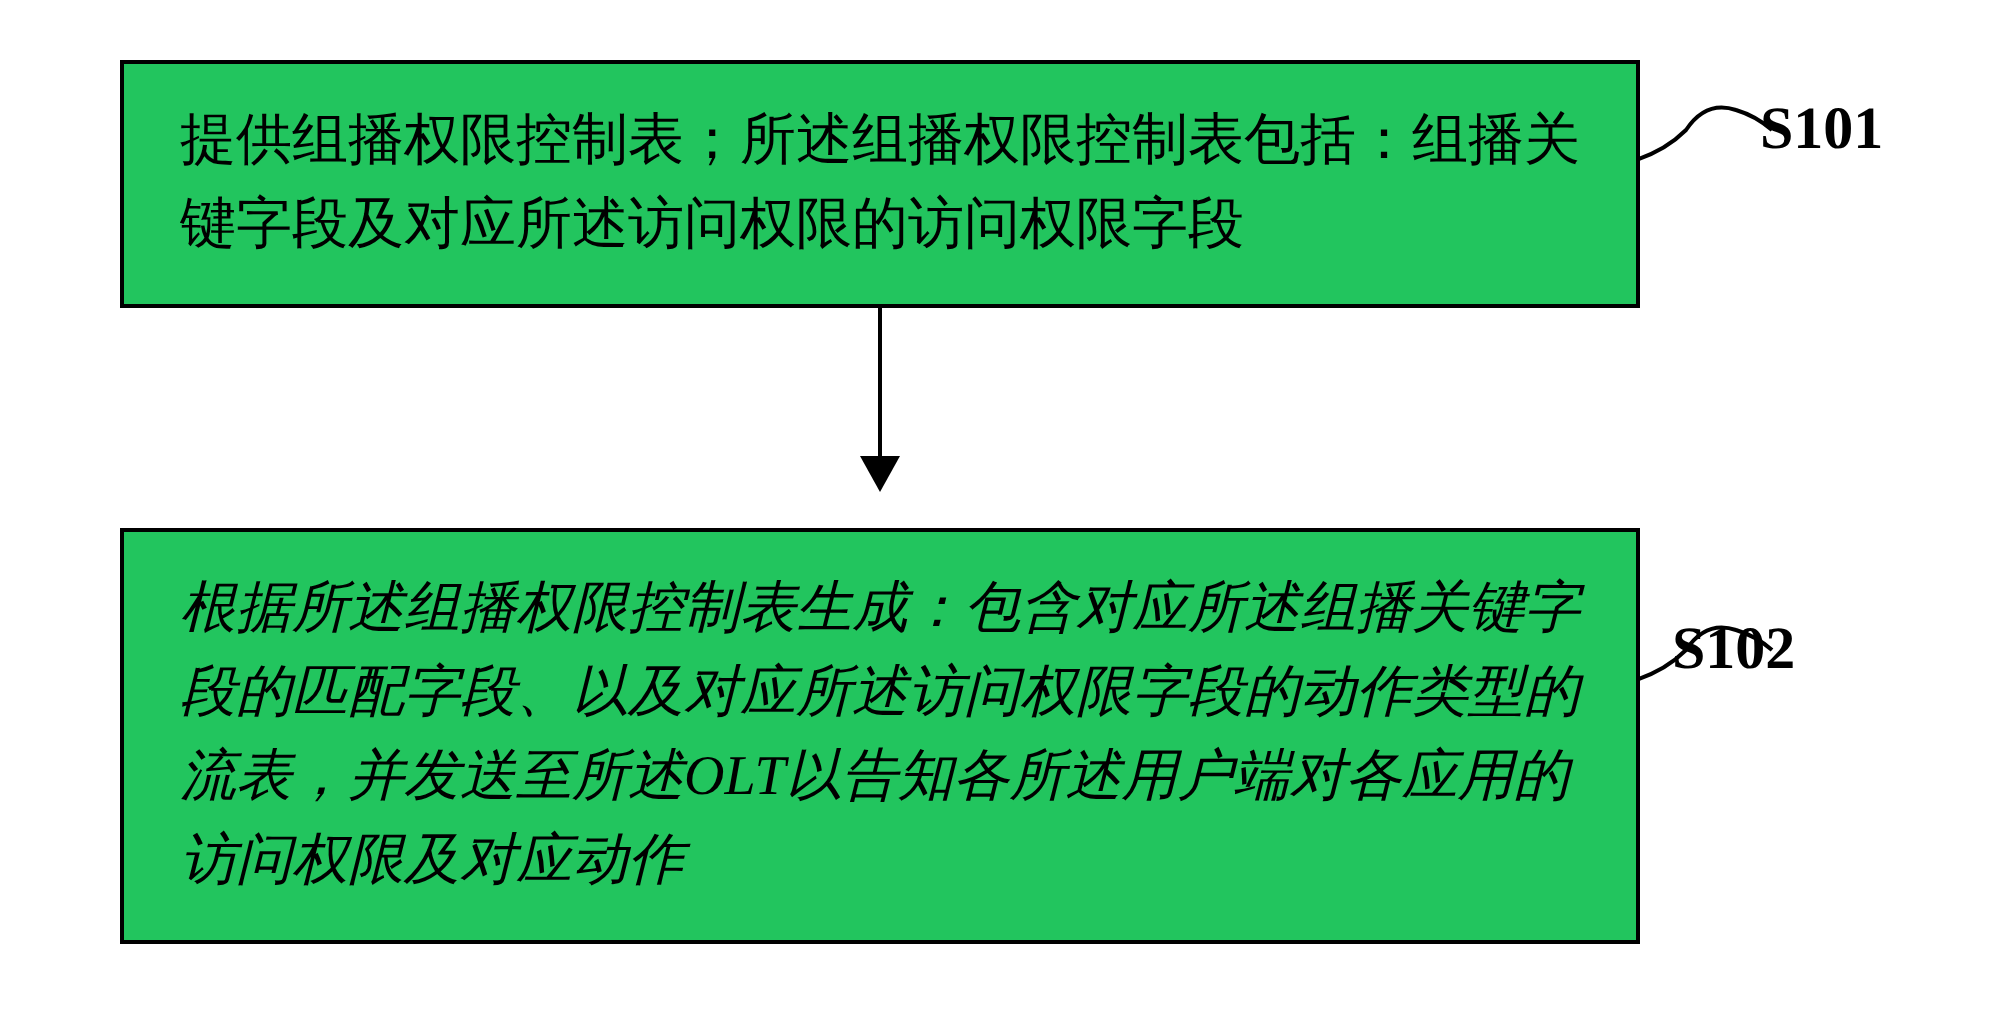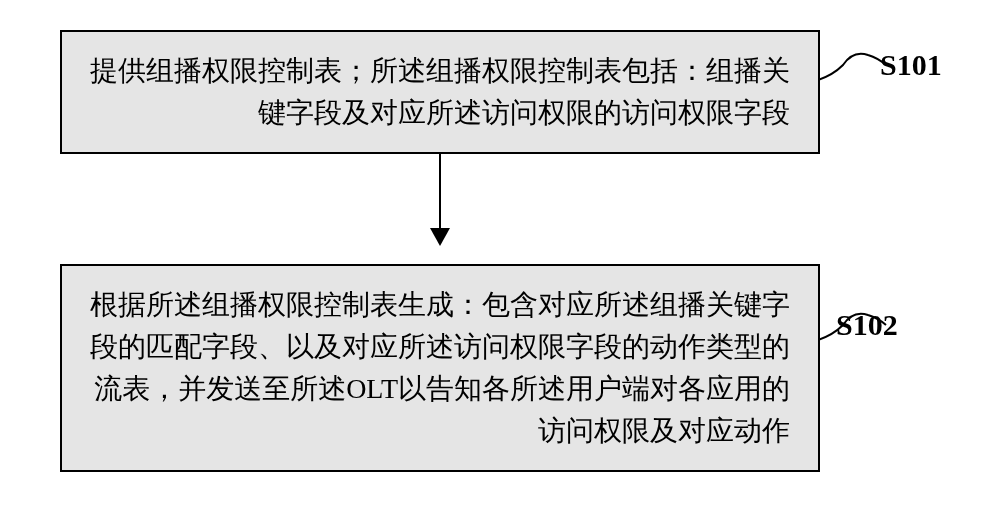--- a/index.html
+++ b/index.html
@@ -11,29 +11,29 @@
       position: relative;
     }
     .flowchart {
       position: absolute;
       left: 60px;
       top: 30px;
       width: 760px;
     }
     .box {
       border: 2px solid #000;
-      background: #e5e5e5;
+      background: #22c55e;
       padding: 18px 28px;
       font-size: 28px;
       line-height: 1.5;
-      text-align: right;
+      text-align: left;
       position: relative;
     }
     .box1 { height: auto; }
-    .box2 { height: auto; }
+    .box2 { height: auto; font-style: italic; }
     .arrow-container {
       height: 110px;
       display: flex;
       justify-content: center;
       align-items: flex-start;
       position: relative;
     }
     .arrow-line {
       width: 2px;
       height: 90px;

